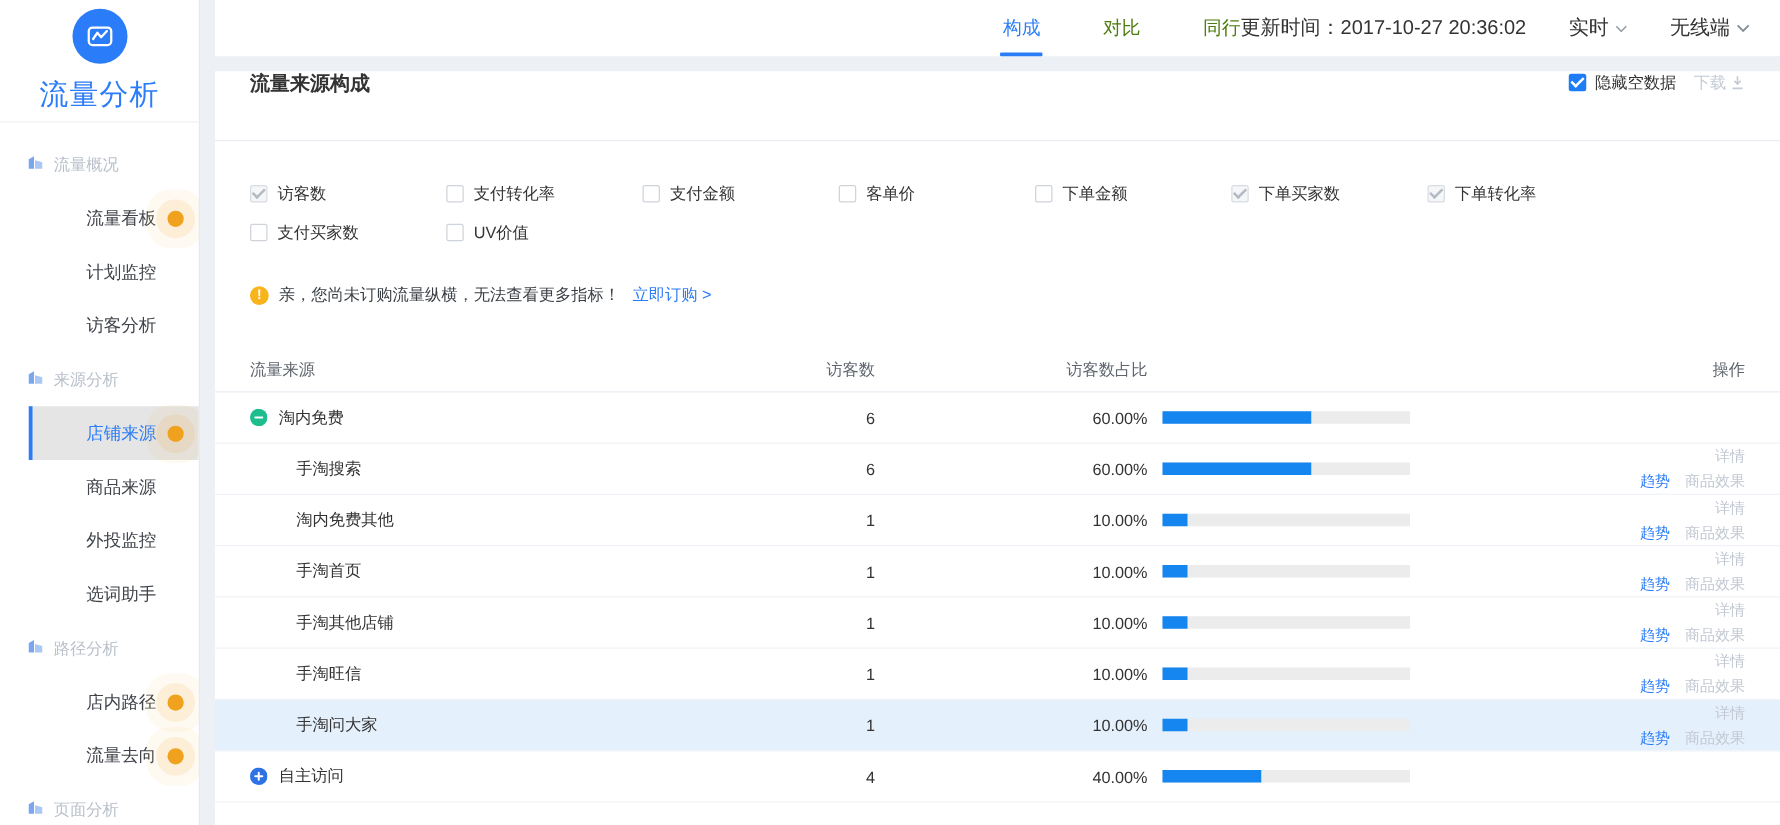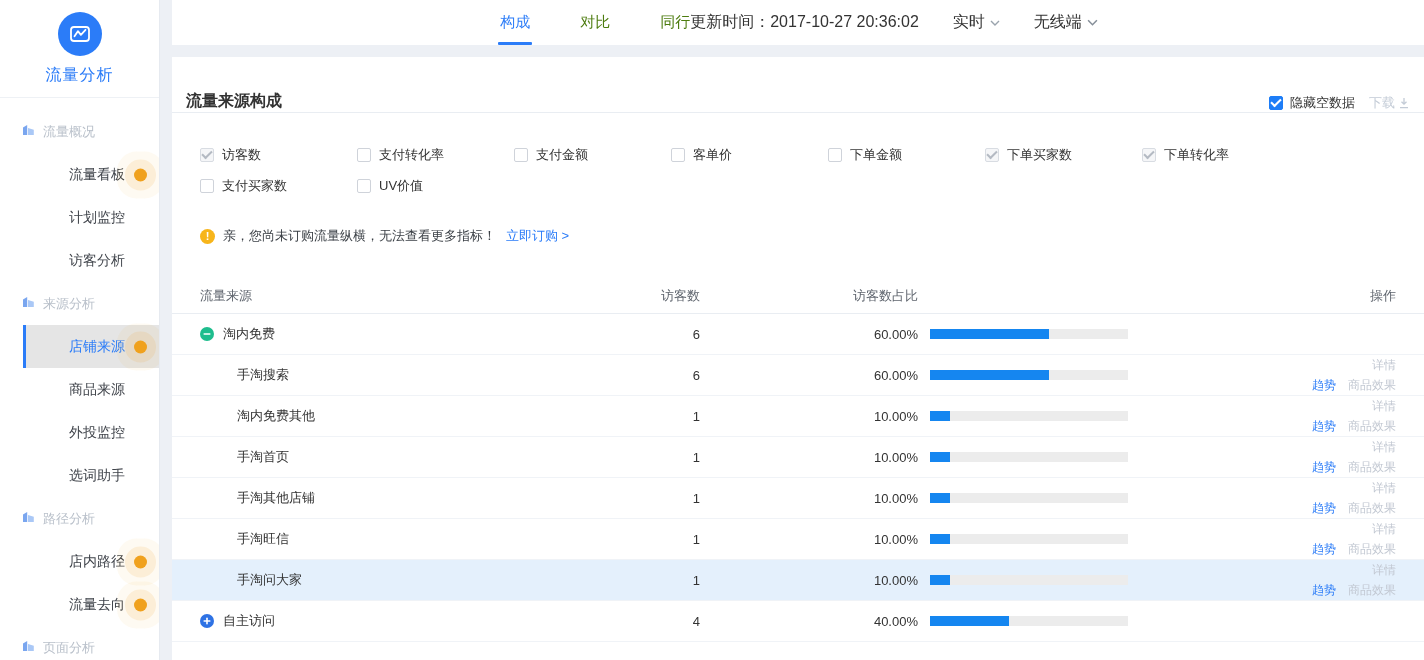--- a/index.html
+++ b/index.html
@@ -8,42 +8,42 @@
     background:#edf0f5;color:#333;
     font-family:"Liberation Sans","DejaVu Sans",sans-serif;
     font-size:13px;
   }
   .app{display:flex;width:1424px;height:660px;}
 
   
   .sidebar{width:160px;flex:none;background:#fff;border-right:1px solid #e6eaf0;display:flex;flex-direction:column;box-sizing:border-box;}
   .logo-block{height:97px;border-bottom:1px solid #eef1f5;display:flex;flex-direction:column;align-items:center;justify-content:center;gap:9px;flex:none;cursor:pointer;}
   .logo-circle{width:44px;height:44px;border-radius:50%;background:#2b7cf8;display:flex;align-items:center;justify-content:center;}
-  .app-title{color:#2b7cf8;font-size:16px;letter-spacing:1px;text-align:center;}
+  .app-title{color:#2b7cf8;font-size:23px;letter-spacing:1px;text-align:center;}
   .side-nav{flex:1;padding-top:12px;overflow:hidden;}
   .side-section{height:43px;display:flex;align-items:center;padding-left:22px;gap:8px;color:#b9c0ca;font-size:13px;}
   .side-item{height:43px;display:flex;align-items:center;padding-left:46px;font-size:14px;color:#3f434a;position:relative;cursor:pointer;margin-left:23px;}
   .side-item.active{background:#e5e5e5;color:#2b7cf8;}
   .side-item.active::before{content:"";position:absolute;left:0;top:0;bottom:0;width:3px;background:#2b7cf8;}
   .dot{position:absolute;right:12px;top:50%;transform:translateY(-50%);width:13px;height:13px;border-radius:50%;background:#f0a11d;
        box-shadow:0 0 0 9px rgba(240,166,35,.13),0 0 0 17px rgba(240,166,35,.06);}
 
   
   .main{flex:1;display:flex;flex-direction:column;margin-left:12px;min-width:0;}
-  .topbar{height:45px;background:#fff;display:flex;align-items:center;justify-content:center;padding:0 24px 0 26px;flex:none;}
+  .topbar{height:45px;background:#fff;display:flex;align-items:center;justify-content:flex-end;padding:0 24px 0 26px;flex:none;}
   .tabs{display:flex;gap:50px;height:100%;}
   .tab{display:flex;align-items:center;font-size:15px;color:#4d7c0f;position:relative;cursor:pointer;}
   .tab.active{color:#2b7cf8;}
   .tab.active::after{content:"";position:absolute;left:50%;transform:translateX(-50%);bottom:0;width:34px;height:3px;background:#2b7cf8;border-radius:1px;}
   .topbar-right{display:flex;align-items:center;gap:34px;font-size:16px;color:#333;}
   .dd{display:flex;align-items:center;gap:5px;cursor:pointer;}
 
   
   .card{flex:1;background:#fff;margin-top:12px;overflow:hidden;}
-  .card-head{height:55px;display:flex;align-items:flex-end;justify-content:space-between;padding:0 14px;border-bottom:1px solid #e9edf2;}
+  .card-head{height:55px;display:flex;align-items:flex-start;justify-content:space-between;padding:0 28px;border-bottom:1px solid #e9edf2;}
   .card-head h2{font-size:16px;font-weight:bold;margin:0;color:#333;}
   .head-right{display:flex;align-items:center;gap:14px;font-size:13px;}
   .head-right label{display:flex;align-items:center;gap:7px;cursor:pointer;color:#333;}
   .download{color:#c3cbd6;display:flex;align-items:center;gap:3px;cursor:pointer;text-decoration:none;}
 
   
   .cb{width:14px;height:14px;border:1px solid #cfd3da;border-radius:2px;background:#fff;display:inline-flex;align-items:center;justify-content:center;box-sizing:border-box;flex:none;}
   .cb.checked::after{content:"";width:8px;height:4px;border-left:2px solid #fff;border-bottom:2px solid #fff;transform:rotate(-45deg) translate(1px,-1px);}
   .cb.blue{background:#1d7df7;border-color:#1d7df7;}
   .cb.checked.dis{background:#f5f6f8;border-color:#d8dce2;}

